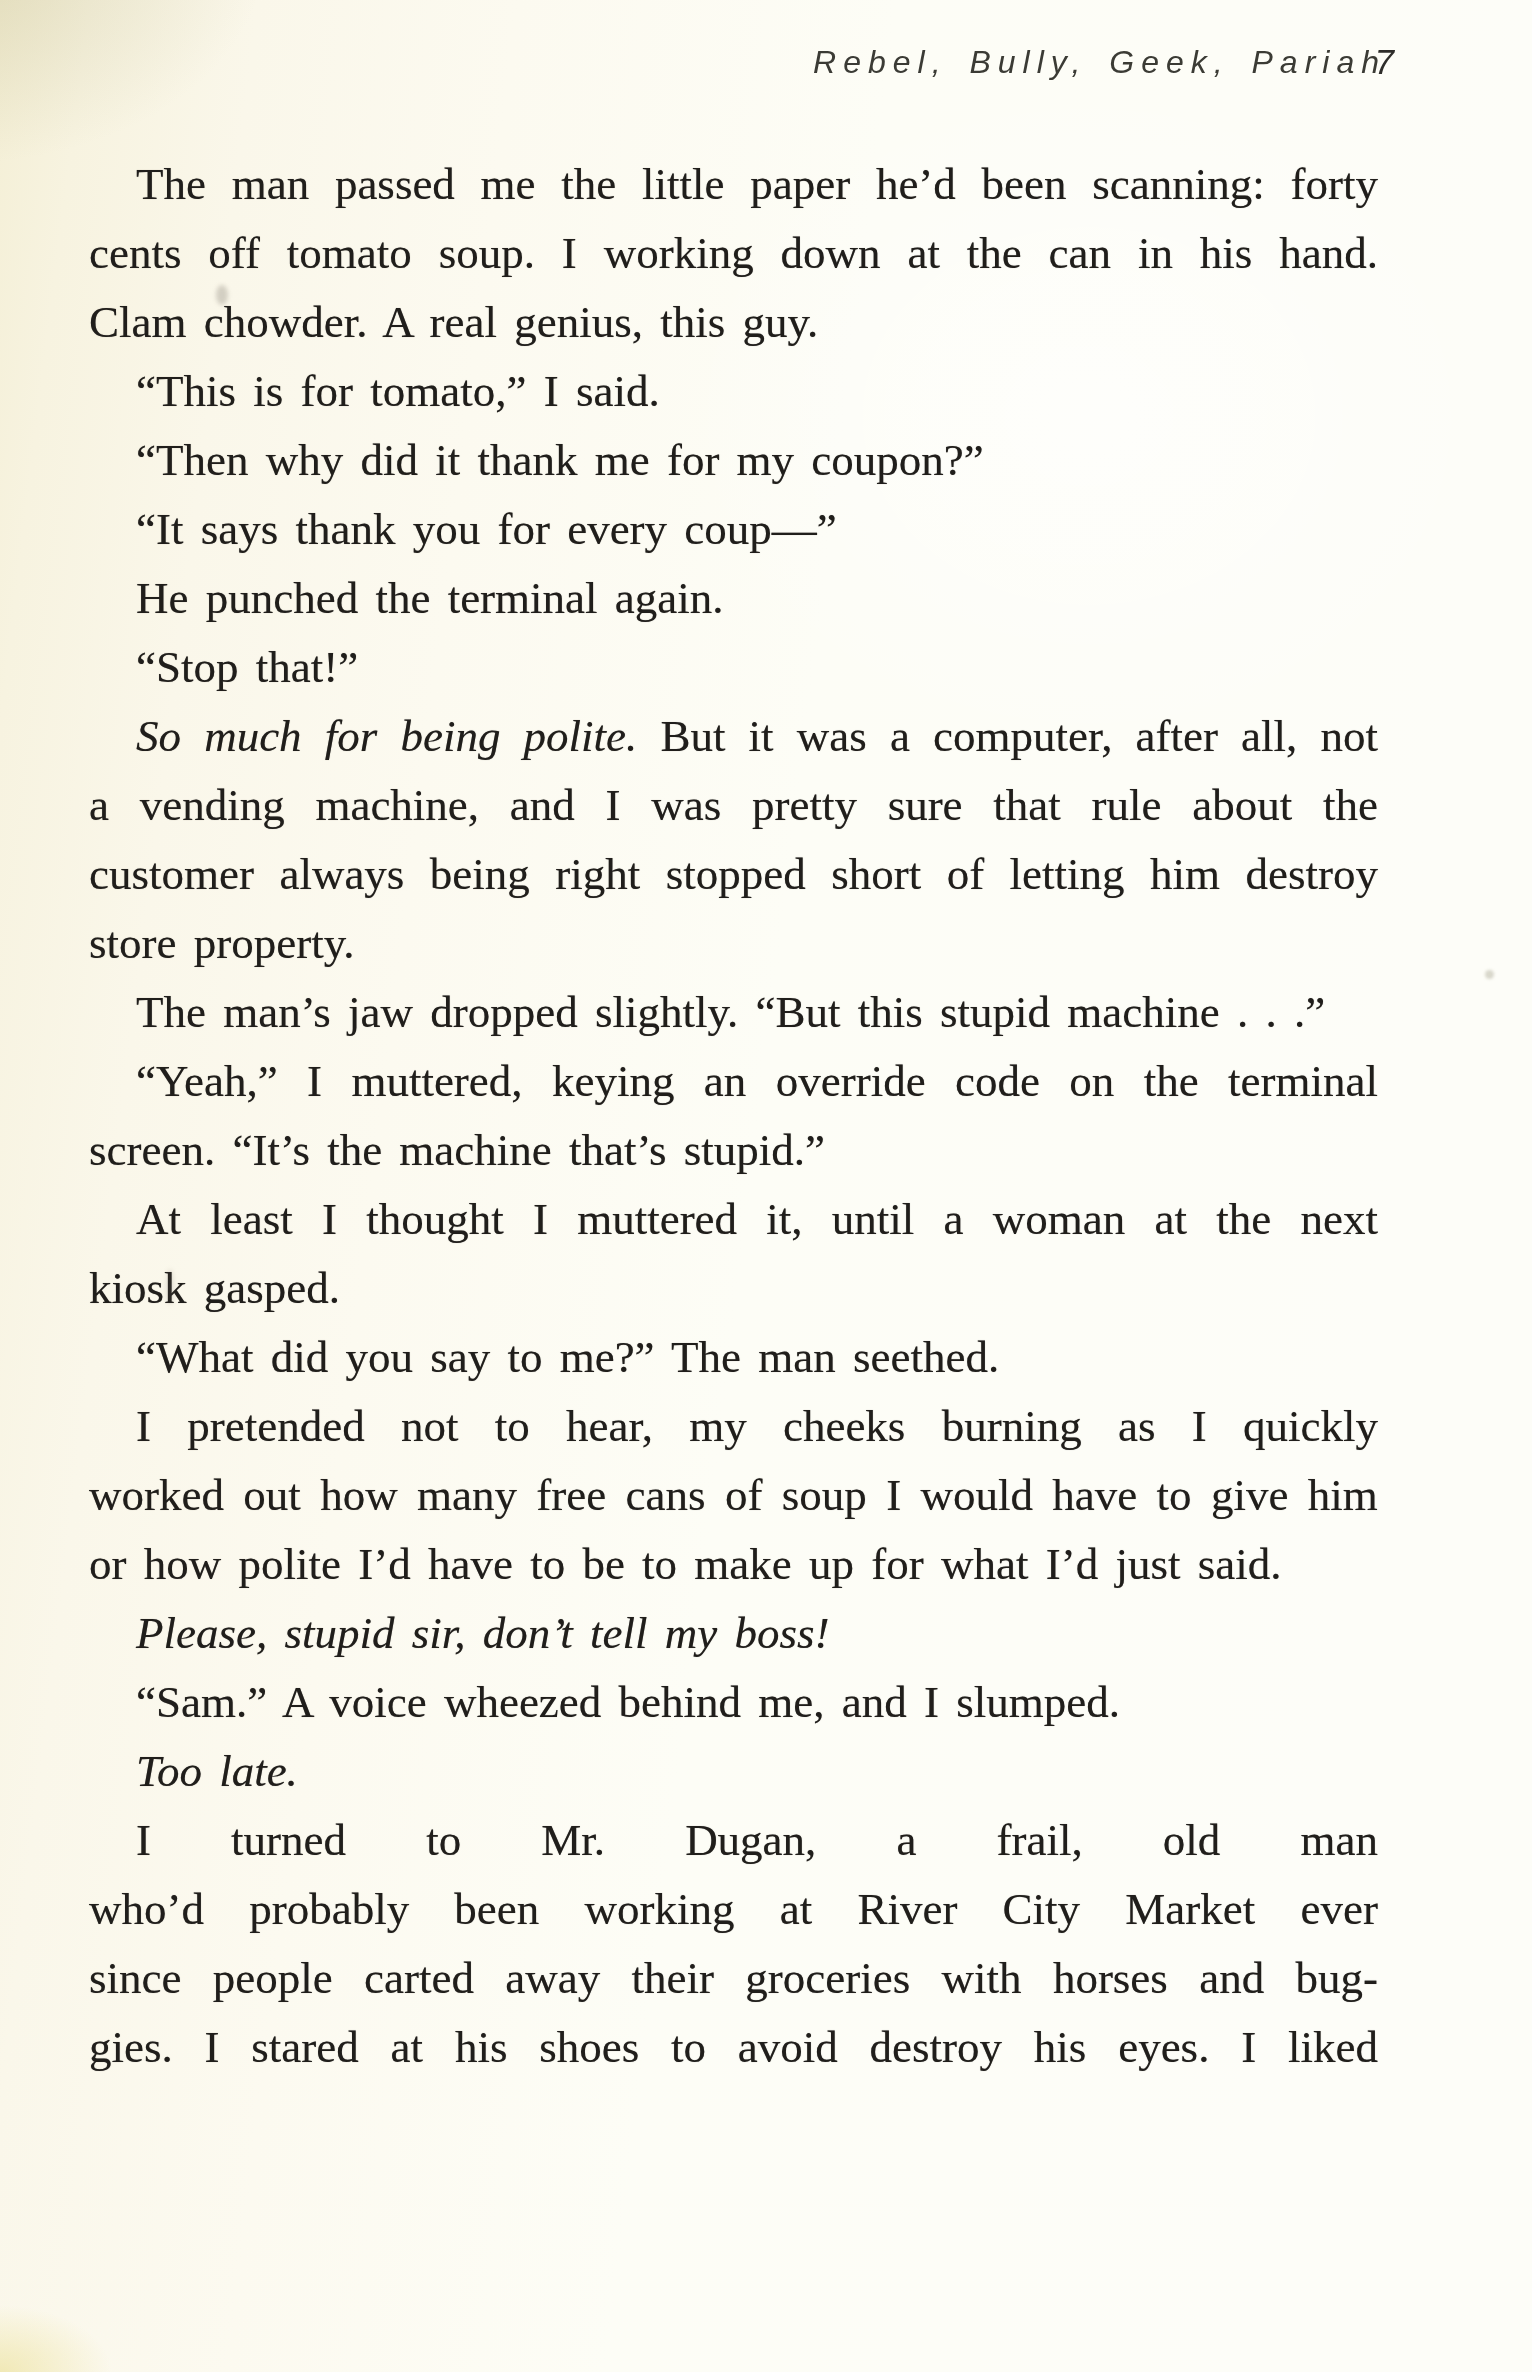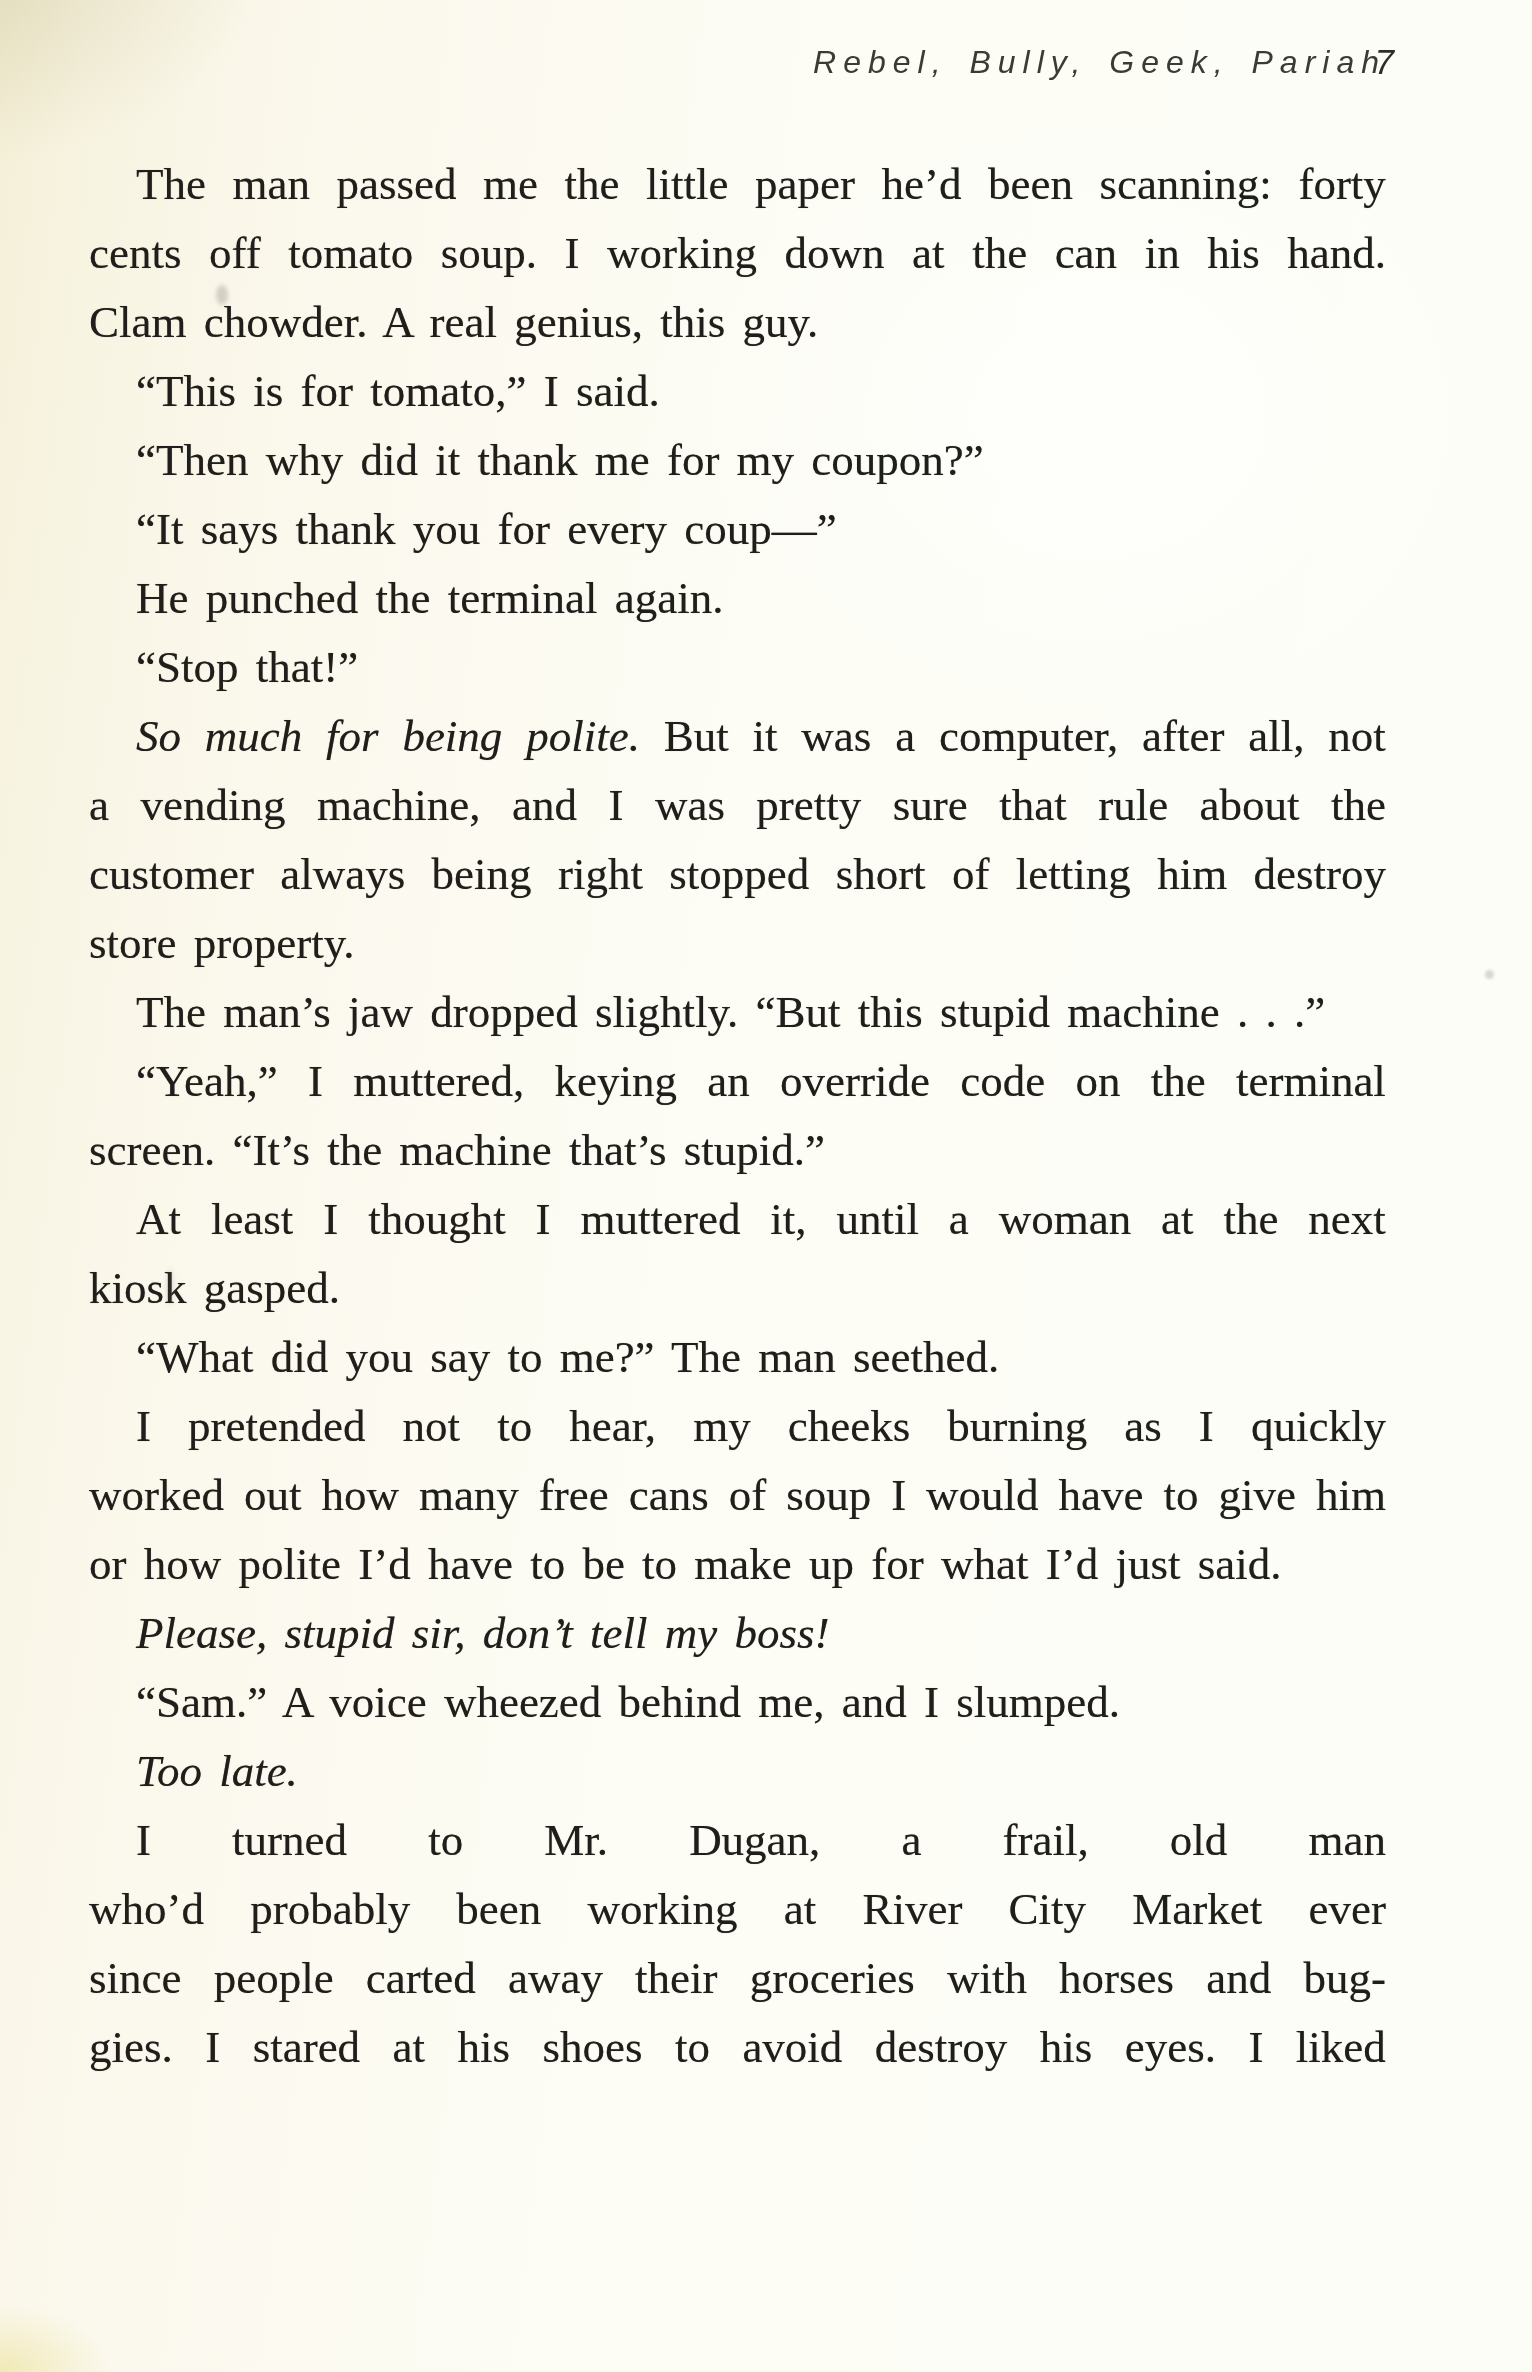--- a/index.html
+++ b/index.html
@@ -34,21 +34,21 @@
   .body-text{
     position:absolute; left:89px; top:150px; width:1297px;
     font-size:45px; line-height:69px;
     color:#201e1b;
     text-shadow:0 0 0.7px rgba(32,30,27,0.55);
   }
   .line{ height:69px; white-space:nowrap; word-spacing:6px; }
   .line.ind{ text-indent:47px; }
   .line.j{ display:flex; justify-content:space-between; align-items:flex-end; text-indent:0; white-space:nowrap; }
   .line.j .w{ flex:none; margin-right:9px; }
-  .line.j .w:last-child{ margin-right:0;font-family:Liberation Serif, serif; }
+  .line.j .w:last-child{ margin-right:8px;font-family:Liberation Serif, serif; }
   .line.j.ind .w:first-child{ margin-left:47px; }
   .it{ font-style:italic; }
   .smudge{ position:absolute; border-radius:50%; filter:blur(2px); }
   .smudge-quote{ left:216px; top:285px; width:12px; height:20px; background:rgba(110,105,95,0.28); }
   .smudge-dash{ left:166px; top:1269px; width:8px; height:36px; background:rgba(120,115,105,0.16); }
   .smudge-dot{ left:1485px; top:970px; width:9px; height:9px; background:rgba(150,145,120,0.35); filter:blur(1.5px); }
 </style>
 </head>
 <body>
 

